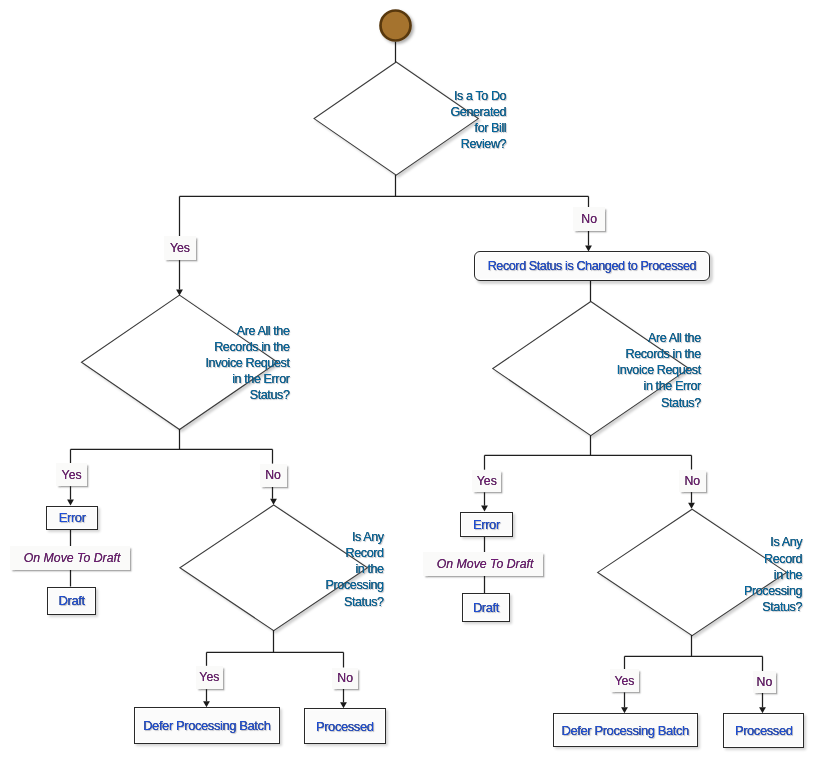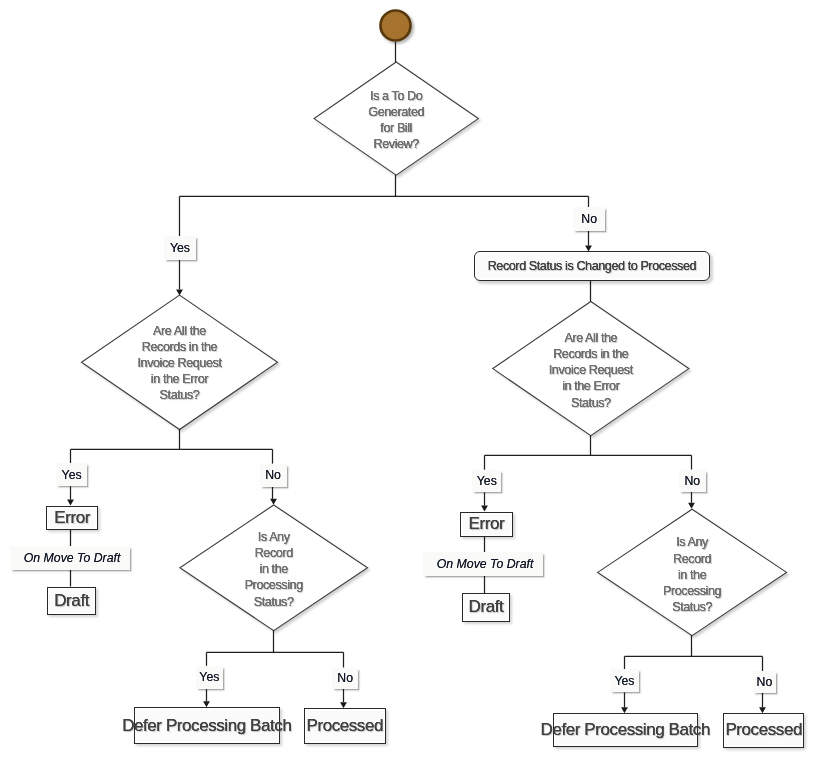--- a/index.html
+++ b/index.html
@@ -2,33 +2,33 @@
 <html><head>
 <meta charset="utf-8">
 <title>Invoice Request Flowchart</title>
 <style>
   html,body{margin:0;padding:0;}
   body{width:839px;height:764px;background:#ffffff;overflow:hidden;
        font-family:"Liberation Sans",sans-serif;}
   #canvas{position:relative;width:839px;height:764px;transform:translateZ(0);}
   svg#wires{position:absolute;left:0;top:0;width:839px;height:764px;overflow:visible;}
   .node{position:absolute;box-sizing:border-box;display:flex;align-items:center;
-        justify-content:center;text-align:center;color:#404040;white-space:nowrap;}
-  .rect{background:#fbfbfb;border:1.7px solid #292929;font-size:17px;letter-spacing:-0.42px;
+        justify-content:center;text-align:center;color:#1d4ed8;white-space:nowrap;}
+  .rect{background:#fbfbfb;border:1.7px solid #292929;font-size:13px;letter-spacing:-0.42px;
         box-shadow:2.2px 2.2px 2.4px rgba(0,0,0,0.17), inset 0 0 0 1.2px #ffffff;
         text-shadow:0 0 0.35px rgba(30,30,30,0.9), 0.9px 0.9px 0.8px rgba(130,130,140,0.5);}
   .rrect{background:#fbfbfb;border:1.6px solid #292929;border-radius:6px;font-size:12.6px;
         letter-spacing:-0.42px;
         box-shadow:2.2px 2.2px 2.4px rgba(0,0,0,0.17), inset 0 0 0 1.2px #ffffff;
         text-shadow:0 0 0.35px rgba(30,30,30,0.9), 0.9px 0.9px 0.8px rgba(130,130,140,0.5);}
   .lbl-wide{padding-left:4px;font-style:italic;}
-  .lbl{background:#fafaf9;font-size:12.3px;color:#0f172a;
+  .lbl{background:#fafaf9;font-size:12.3px;color:#701a75;
         box-shadow:2.2px 2.2px 1.6px rgba(0,0,0,0.33);
         text-shadow:0 0 0.35px rgba(25,25,25,0.9);}
-  .dlabel{position:absolute;width:220px;text-align:center;color:#737373;
+  .dlabel{position:absolute;width:220px;text-align:right;color:#0369a1;
         font-size:12.6px;letter-spacing:-0.42px;line-height:16.12px;white-space:pre;
         text-shadow:0 0 0.35px rgba(30,30,30,0.9), 0.9px 0.9px 0.8px rgba(130,130,140,0.5);}
 </style>
 </head>
 <body>
 
 <div id="canvas">
 
 <svg id="wires" viewBox="0 0 839 764">
   <defs>

